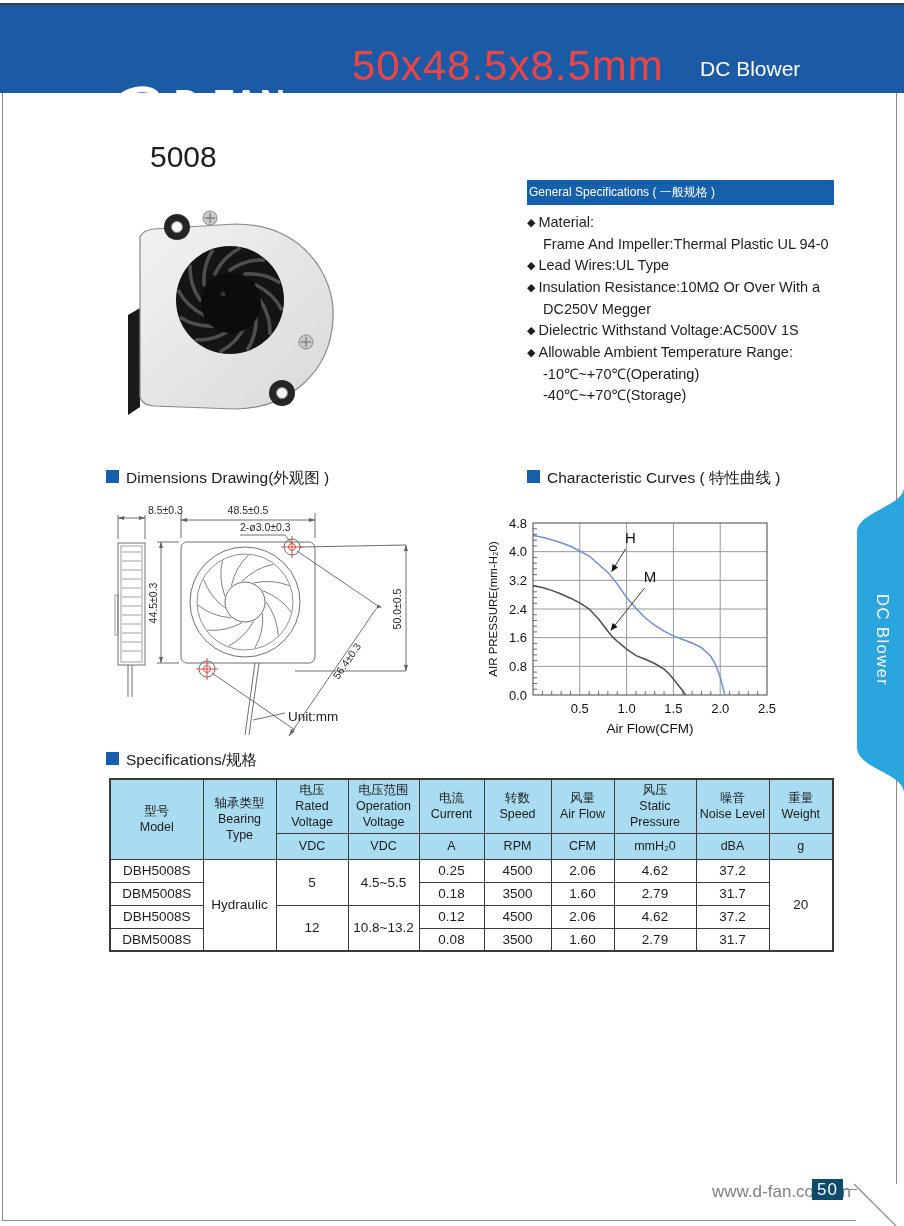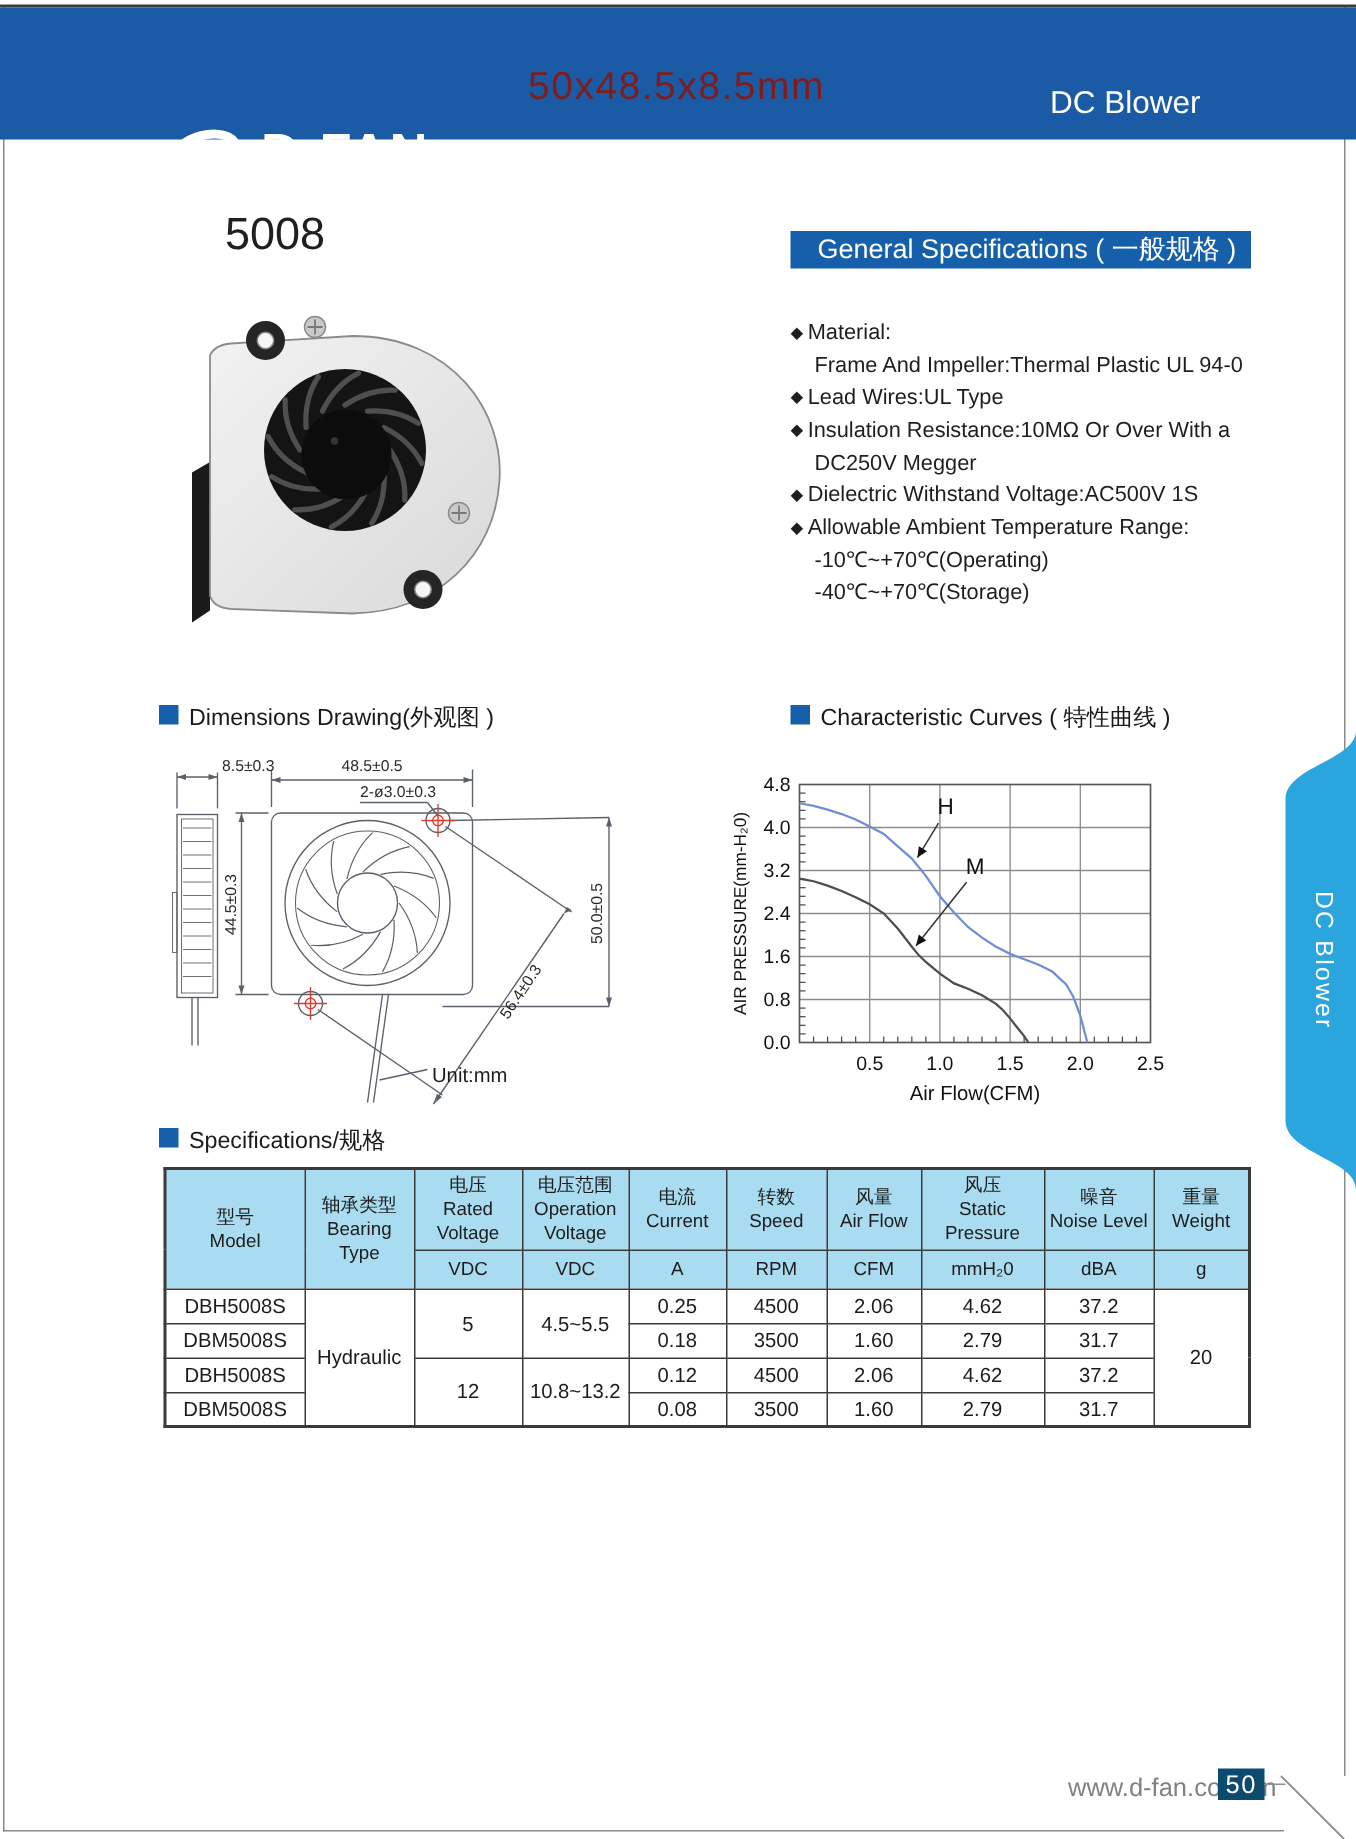--- a/index.html
+++ b/index.html
@@ -4,27 +4,27 @@
 <style>
   html,body{margin:0;padding:0;background:#fff;}
   #page{position:relative;width:904px;height:1226px;background:#fff;overflow:hidden;
         font-family:"Liberation Sans", sans-serif;color:#1c1c1c;}
   .abs{position:absolute;}
   
   #band{left:0;top:5px;width:904px;height:88px;background:#1b5ba6;}
   #topline{left:0;top:3px;width:904px;height:2px;background:#3c3c3c;}
   #brand-wrap{left:104px;top:40px;display:flex;align-items:center;gap:4px;margin-top:41px;}
   #brand-text{color:#fff;font-size:35px;font-weight:bold;letter-spacing:1px;}
-  #size-title{left:352px;top:42px;color:#7f1d1d;font-size:26px;font-weight:400;letter-spacing:1px;}
+  #size-title{left:352px;top:42px;color:#ef4444;font-size:42px;font-weight:400;letter-spacing:1px;}
   #prod-type{left:700px;top:57px;color:#fff;font-size:21px;font-weight:500;}
   
   #model-heading{left:150px;top:140px;font-size:30px;font-weight:500;color:#1f1f1f;}
   
-  #gs-bar{left:527px;top:154px;width:307px;height:25px;background:#1660ab;color:#fff;
-          font-size:18px;font-weight:500;line-height:25px;padding-left:18px;box-sizing:border-box;}
+  #gs-bar{left:527px;top:180px;width:307px;height:25px;background:#1660ab;color:#fff;
+          font-size:12px;font-weight:500;line-height:25px;padding-left:2px;box-sizing:border-box;}
   #gs-list{left:527px;top:212px;width:345px;font-size:14.5px;color:#1e1e1e;}
   .spec-line{line-height:21px;white-space:nowrap;}
   .spec-line .diamond{font-size:11px;margin-right:3px;position:relative;top:-1px;}
   .spec-line.cont{padding-left:16px;}
   
   .sq{width:13px;height:13px;background:#1660ab;}
   .sec-title{font-size:15.5px;color:#1a1a1a;}
   
   #spec-table{border-collapse:collapse;table-layout:fixed;width:723px;}
   #spec-table th,#spec-table td{border:1px solid #3a3a3a;text-align:center;vertical-align:middle;padding:0;}

